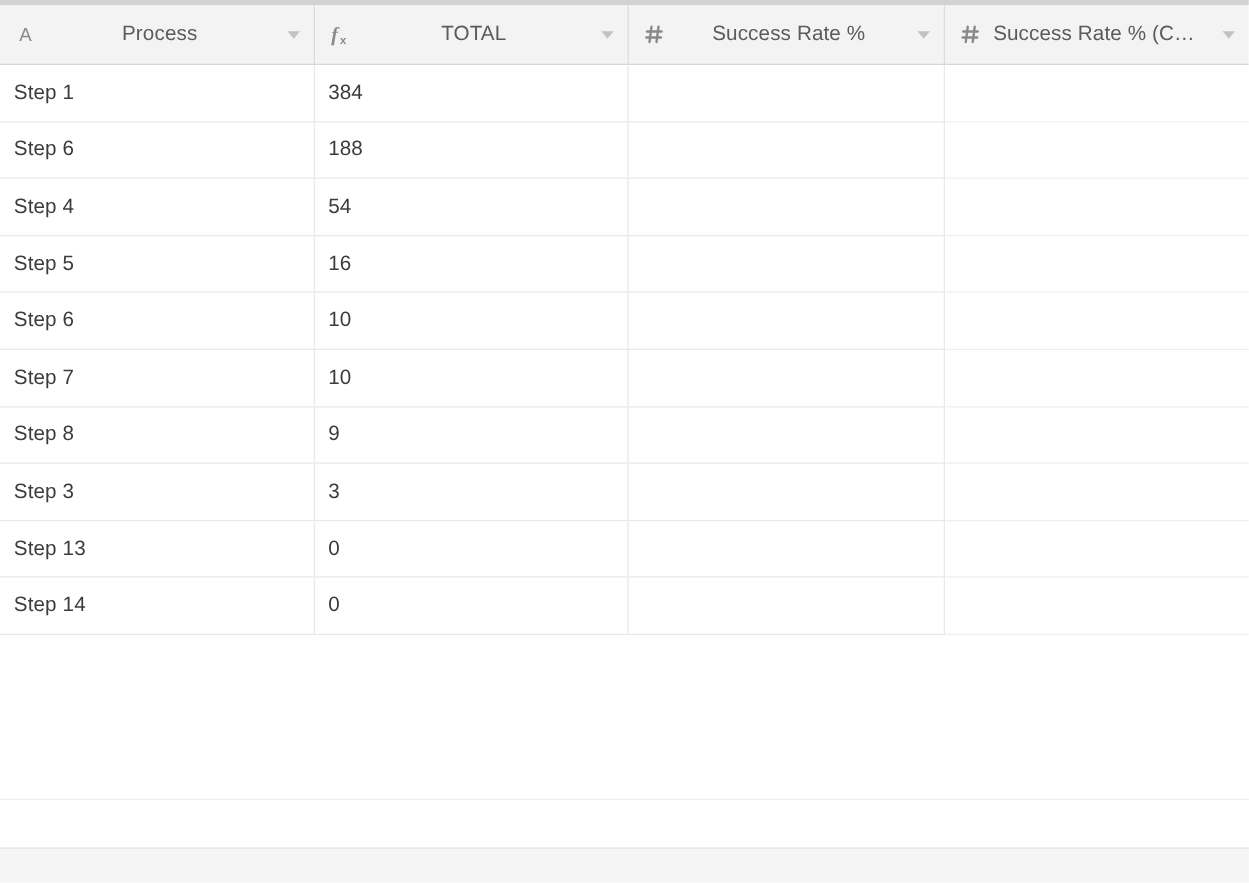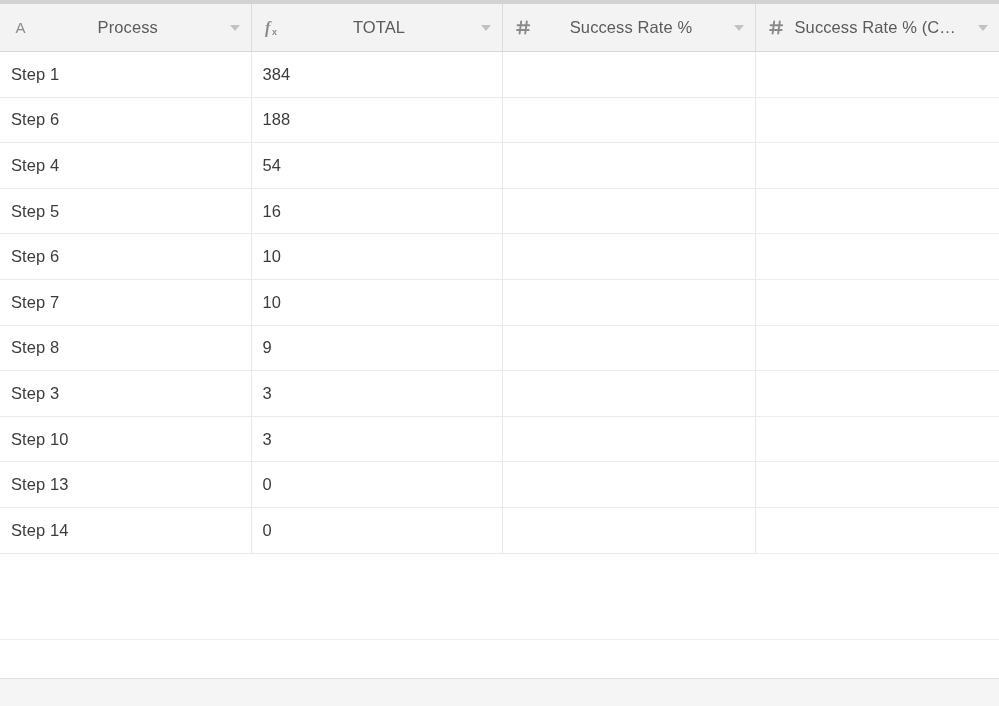--- a/index.html
+++ b/index.html
@@ -358,34 +358,20 @@
             </td>
             <td>
               <span class="cell-text num blank"></span>
             </td>
             <td class="last-col">
               <span class="cell-text num blank"></span>
             </td>
           </tr>
           <tr>
             <td>
-              <span class="cell-text">Step 10</span>
-            </td>
-            <td>
-              <span class="cell-text num">3</span>
-            </td>
-            <td>
-              <span class="cell-text num blank"></span>
-            </td>
-            <td class="last-col">
-              <span class="cell-text num blank"></span>
-            </td>
-          </tr>
-          <tr>
-            <td>
               <span class="cell-text">Step 13</span>
             </td>
             <td>
               <span class="cell-text num">0</span>
             </td>
             <td>
               <span class="cell-text num blank"></span>
             </td>
             <td class="last-col">
               <span class="cell-text num blank"></span>

